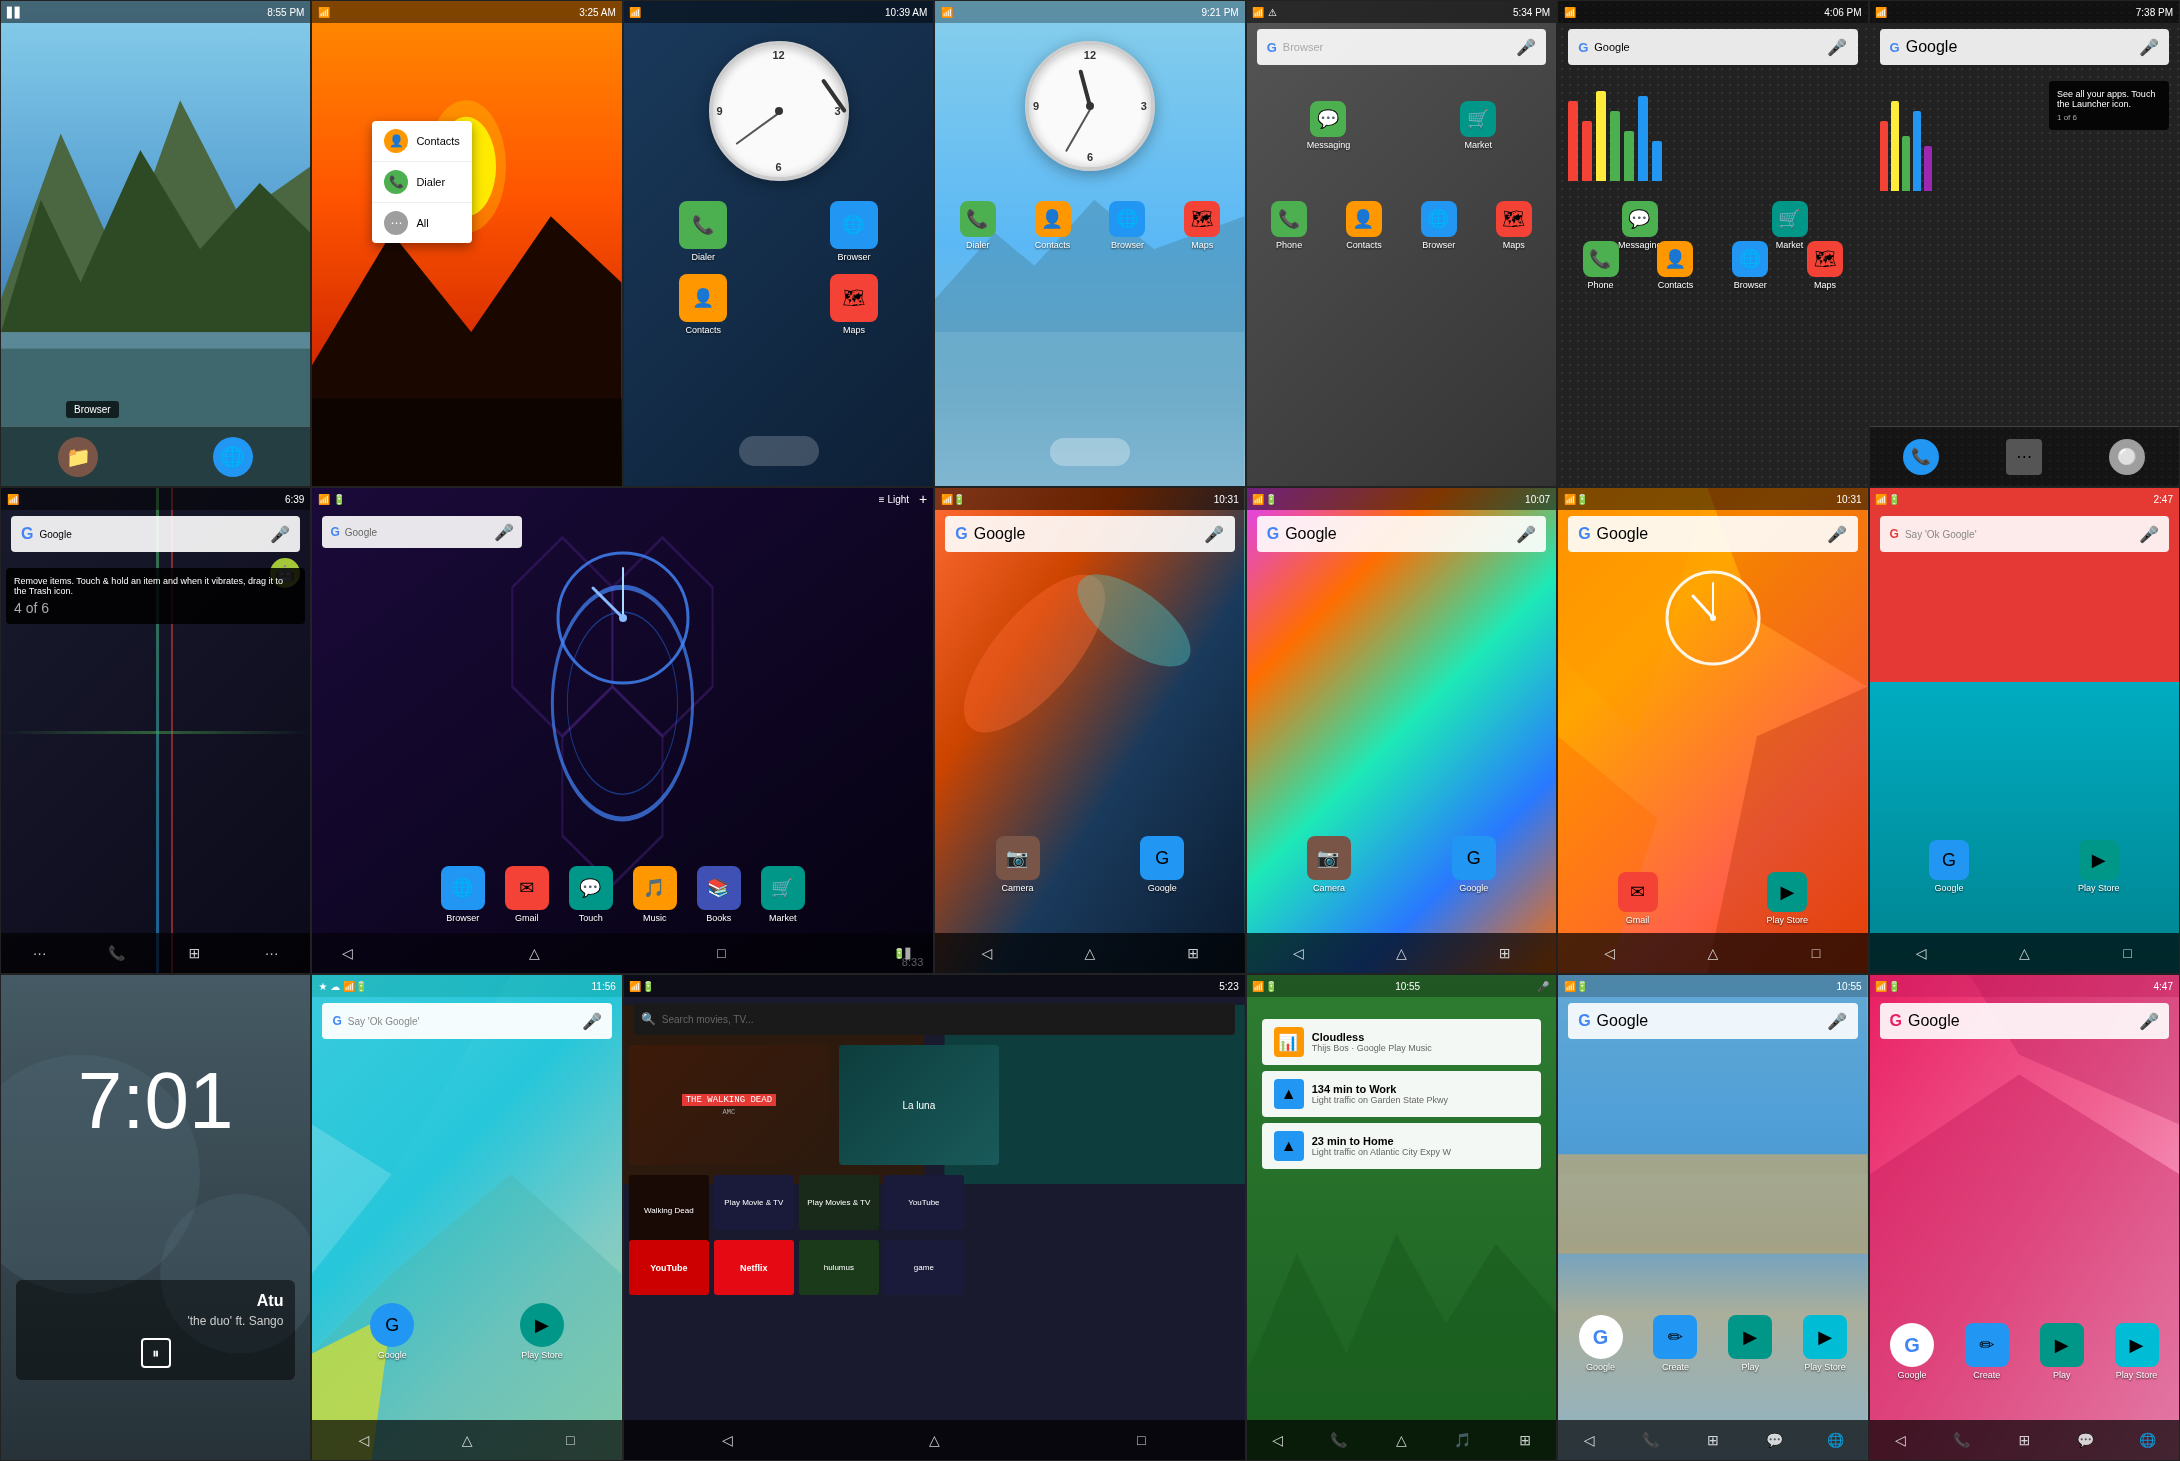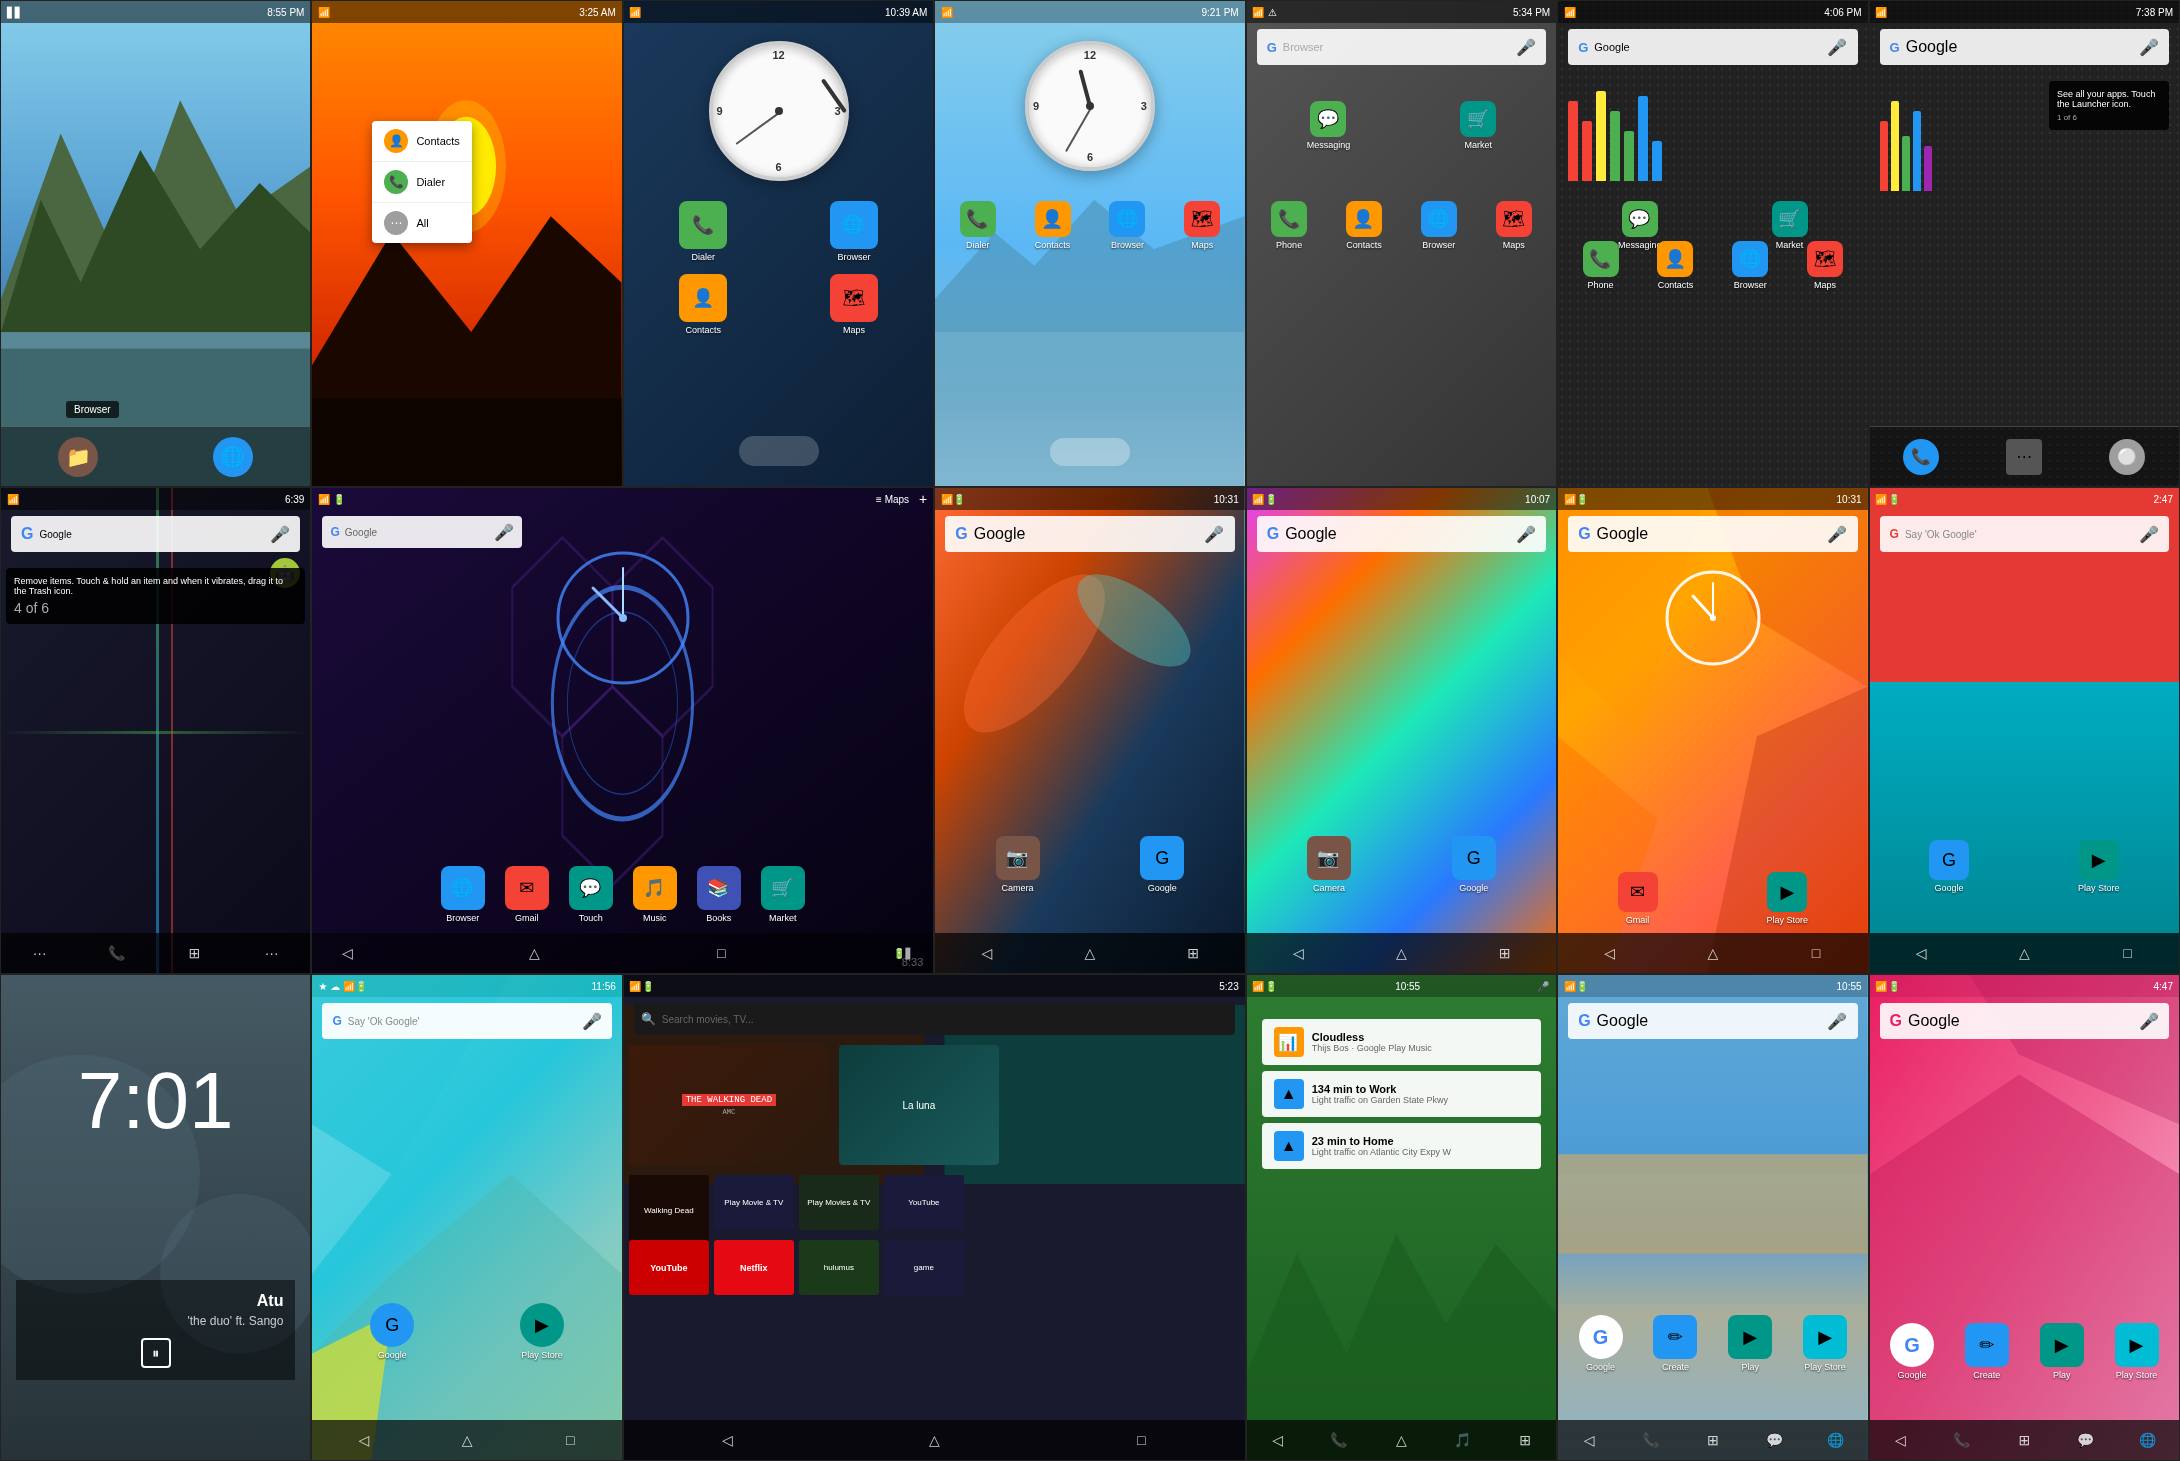--- a/index.html
+++ b/index.html
@@ -579,21 +579,21 @@
         <polygon points="300,60 350,30 400,60 400,120 350,150 300,120" fill="none" stroke="#3a1a6a" stroke-width="2" opacity="0.6"></polygon>
         <polygon points="250,150 300,120 350,150 350,210 300,240 250,210" fill="none" stroke="#3a1a6a" stroke-width="2" opacity="0.6"></polygon>
 
         <circle cx="310" cy="130" r="70" fill="none" stroke="#4488ff" stroke-width="3" opacity="0.7"></circle>
         <circle cx="310" cy="130" r="55" fill="none" stroke="#2266dd" stroke-width="1" opacity="0.5"></circle>
       </svg>
     </div>
     <div class="status-bar dark" style="background:transparent;">
       <span>📶 🔋</span>
       <div style="display:flex; gap:10px; align-items:center;">
-        <span style="font-size:10px;">≡ Maps</span>
+        <span style="font-size:10px;">≡ Light</span>
         <span style="font-size:14px;">+</span>
       </div>
     </div>
 
     <div style="position:absolute; top:28px; left:10px; width:200px; height:32px; background:rgba(255,255,255,0.9); border-radius:4px; display:flex; align-items:center; padding:0 8px; gap:5px;">
       <span style="color:#4285f4;font-weight:bold;font-size:12px;">G</span>
       <span style="font-size:10px;color:#666;">Google</span>
       <span style="margin-left:auto;">🎤</span>
     </div>
 
@@ -814,21 +814,21 @@
         </defs>
         <rect width="311" height="487" fill="url(#lock-bg)"></rect>
 
         <circle cx="80" cy="200" r="120" fill="#546e7a" opacity="0.3"></circle>
         <circle cx="240" cy="300" r="80" fill="#607d8b" opacity="0.2"></circle>
       </svg>
     </div>
 
     <div style="position:absolute; top:80px; left:50%; transform:translateX(-50%); font-size:80px; color:#fff; font-weight:100; white-space:nowrap;">7:01</div>
 
-    <div style="position:absolute; bottom:80px; left:15px; right:15px; background:rgba(0,0,0,0.5); border-radius:0; padding:12px;">
+    <div style="position:absolute; bottom:80px; left:15px; right:15px; background:rgba(0,0,0,0.5); border-radius:6px; padding:12px;">
       <div style="font-size:16px; color:#fff; font-weight:bold;">Atu</div>
       <div style="font-size:12px; color:#ccc; margin-top:4px;">'the duo' ft.
 Sango</div>
 
       <div style="display:flex; justify-content:center; gap:20px; margin-top:10px;">
         <div style="width:30px;height:30px;border:2px solid #fff;border-radius:4px;display:flex;align-items:center;justify-content:center;color:#fff;font-size:14px;">⏸</div>
       </div>
     </div>
   </div>
 

